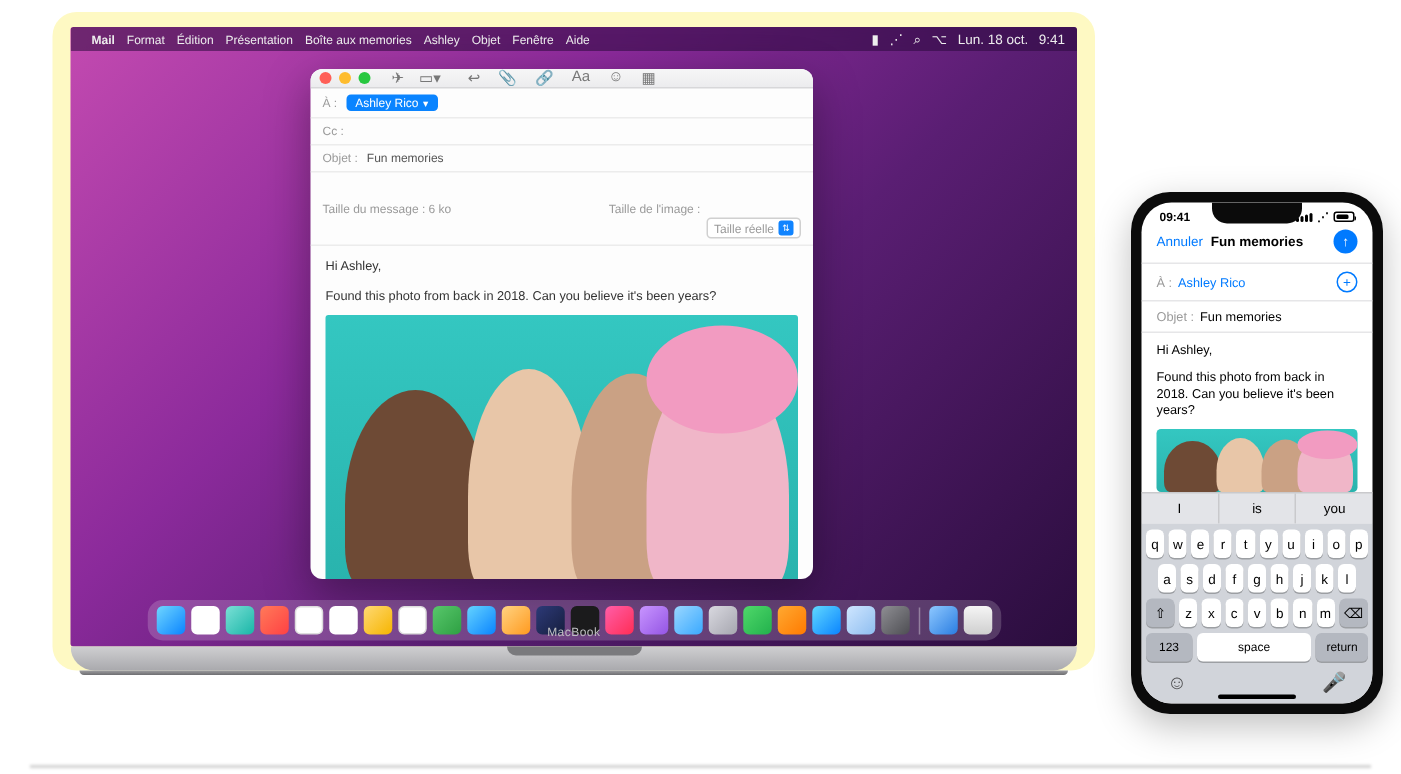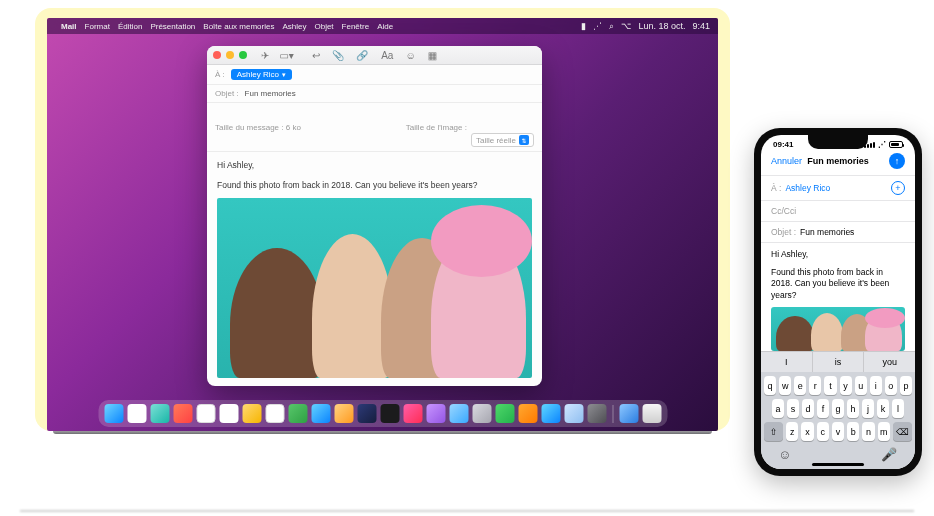--- a/index.html
+++ b/index.html
@@ -186,20 +186,23 @@
             <span class="tb-ico">Aa</span>
             <span class="tb-ico">☺</span>
             <span class="tb-ico">▦</span>
           </div>
         </div>
         <div class="row">
           <span class="label">À :</span>
           <span class="chip">Ashley Rico</span>
         </div>
         <div class="row">
+          <span class="label">Cc :</span>
+        </div>
+        <div class="row">
           <span class="label">Objet :</span>
           <span style="color:#555">Fun memories</span>
         </div>
         <div class="row info">
           <span>
             <span>Taille du message :</span>
             <span>6 ko</span>
           </span>
           <span class="sel">
             <span>Taille de l'image :</span>
@@ -245,20 +248,24 @@
         <div class="app d18"></div>
         <div class="app d19"></div>
         <div class="app d20"></div>
         <div class="app d21"></div>
         <div class="sep"></div>
         <div class="app d22"></div>
         <div class="app d23"></div>
       </div>
 
     </div>
+    <div class="mac-base">
+      <span class="brand">MacBook</span>
+      <div class="notch"></div>
+    </div>
   </div>
   <div class="mac-feet"></div>
 </div>
 <div class="shadow-bar"></div>
 
 <div class="iphone">
   <div class="iph-screen">
     <div class="notch"></div>
 
     <div class="iph-status">
@@ -280,23 +287,20 @@
       <span class="title">Fun memories</span>
       <span class="send">↑</span>
     </div>
 
     <div class="iph-row">
       <span class="lbl">À :</span>
       <span class="recipient">Ashley Rico</span>
       <span class="plus">+</span>
     </div>
     <div class="iph-row">
-      <span class="lbl">Cc/Cci</span>
-    </div>
-    <div class="iph-row">
       <span class="lbl">Objet :</span>
       <span>Fun memories</span>
     </div>
 
     <div class="iph-body">
       <div>Hi Ashley,</div>
       <div style="height:6px"></div>
       <div>Found this photo from back in 2018. Can you believe it's been years?</div>
     </div>
     <div class="iph-photo">
@@ -345,20 +349,25 @@
             <div class="key">z</div>
             <div class="key">x</div>
             <div class="key">c</div>
             <div class="key">v</div>
             <div class="key">b</div>
             <div class="key">n</div>
             <div class="key">m</div>
           </div>
         <div class="key fn" style="flex:1.3">⌫</div>
       </div>
+      <div class="krow bottom">
+        <div class="key fn" style="flex:1.6">123</div>
+        <div class="key space">space</div>
+        <div class="key fn" style="flex:1.8">return</div>
+      </div>
       <div class="kbd-foot">
         <span>☺</span>
         <span>🎤</span>
       </div>
     </div>
     <div class="home-ind"></div>
   </div>
 </div>
 
 </body></html>

